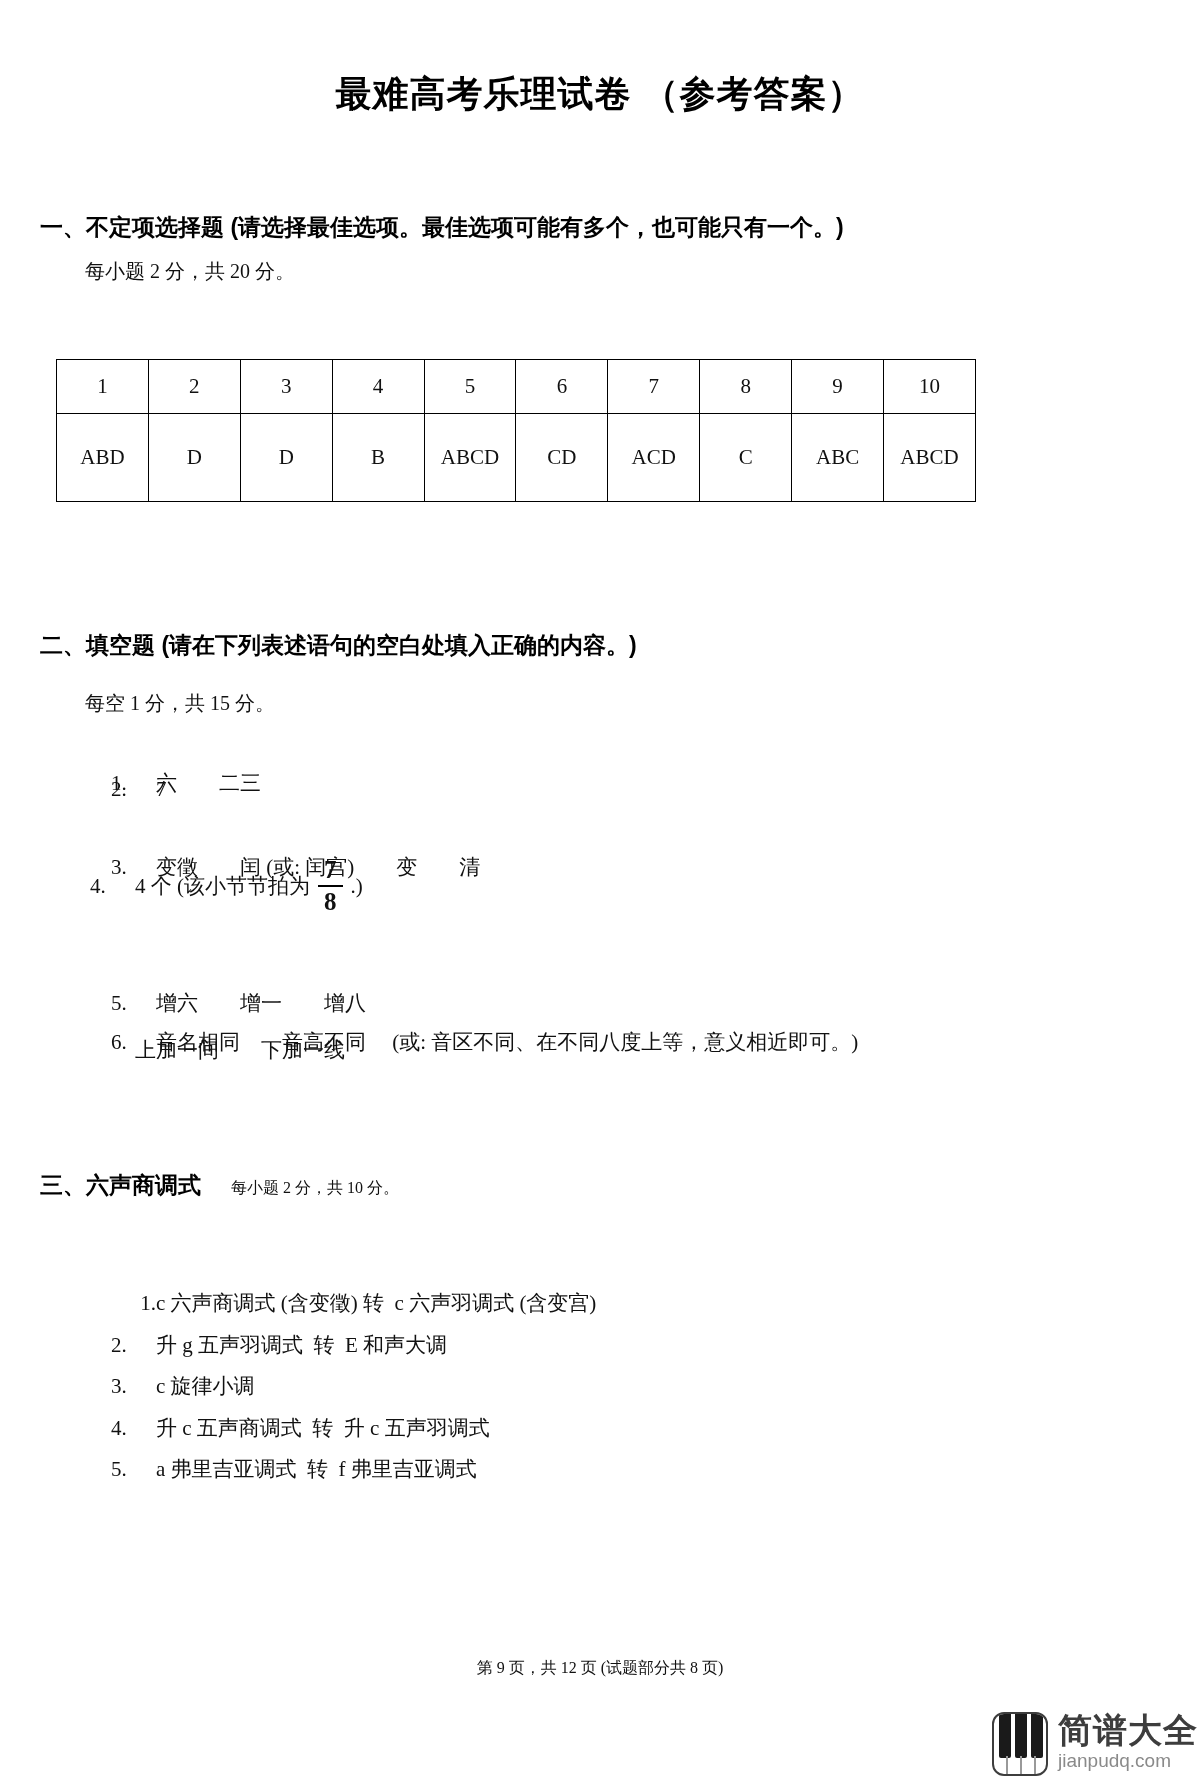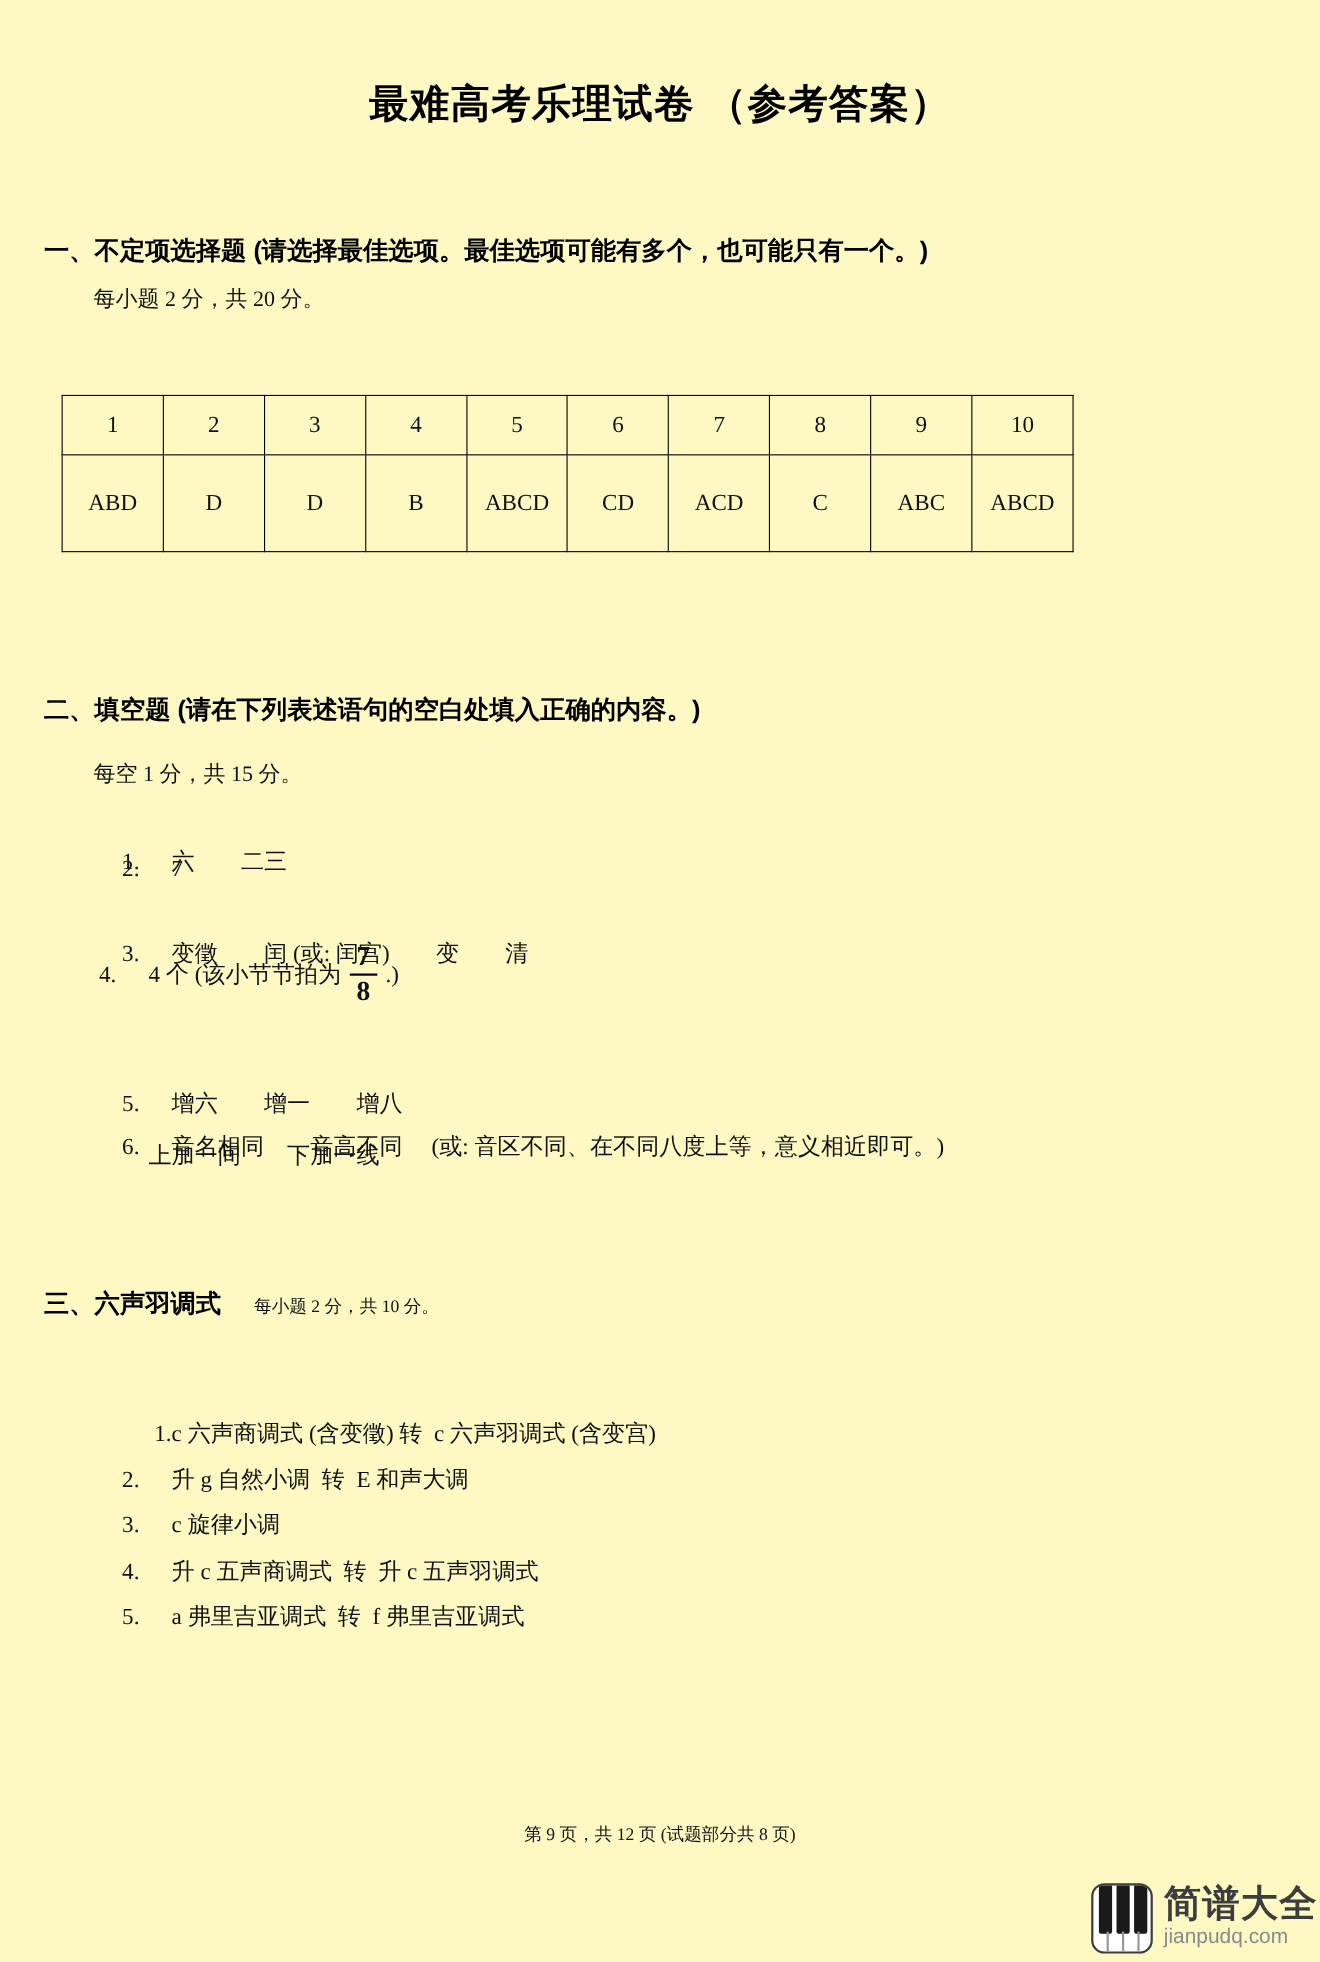--- a/index.html
+++ b/index.html
@@ -1,20 +1,20 @@
 <!DOCTYPE html>
 <html><head>
 <meta charset="utf-8">
 <style>
   html,body{margin:0;padding:0;background:#e8e8e8;}
   .page{
     position:relative;
     width:1200px;height:1784px;
     margin:0 auto;
-    background:#fef9c3;
+    background:#ffffff;
     color:#111;
     font-family:"Liberation Serif","DejaVu Serif",serif;
     overflow:hidden;
   }
   .title{
     position:absolute;top:70px;left:0;width:1200px;
     text-align:center;
     font-family:"Liberation Sans","DejaVu Sans",sans-serif;
     font-weight:bold;font-size:36px;color:#000;
     letter-spacing:1px;
@@ -147,27 +147,27 @@
     <span class="txt">.)</span>
   </div>
   <div class="item" style="top:958px;">
     <span class="num">5.</span><span class="txt">增六　　增一　　增八</span>
   </div>
   <div class="item" style="top:997px;">
     <span class="num">6.</span><span class="txt">音名相同　　音高不同　 (或: 音区不同、在不同八度上等，意义相近即可。)</span>
   </div>
   <div class="cont-line" style="top:1035px;">上加一间　　下加一线</div>
 
-  <div class="sec-heading" style="top:1170px;"><span>三、六声羽调式</span><span class="inline-note">每小题 2 分，共 10 分。</span></div>
+  <div class="sec-heading" style="top:1170px;"><span>三、六声商调式</span><span class="inline-note">每小题 2 分，共 10 分。</span></div>
 
   <div class="item" style="top:1258px;text-align:right;">
     <span class="num">1.</span><span class="txt">c 六声商调式 (含变徵) 转  c 六声羽调式 (含变宫)</span>
   </div>
   <div class="item" style="top:1300px;">
-    <span class="num">2.</span><span class="txt">升 g 自然小调  转  E 和声大调</span>
+    <span class="num">2.</span><span class="txt">升 g 五声羽调式  转  E 和声大调</span>
   </div>
   <div class="item" style="top:1341px;">
     <span class="num">3.</span><span class="txt">c 旋律小调</span>
   </div>
   <div class="item" style="top:1383px;">
     <span class="num">4.</span><span class="txt">升 c 五声商调式  转  升 c 五声羽调式</span>
   </div>
   <div class="item" style="top:1424px;">
     <span class="num">5.</span><span class="txt">a 弗里吉亚调式  转  f 弗里吉亚调式</span>
   </div>

